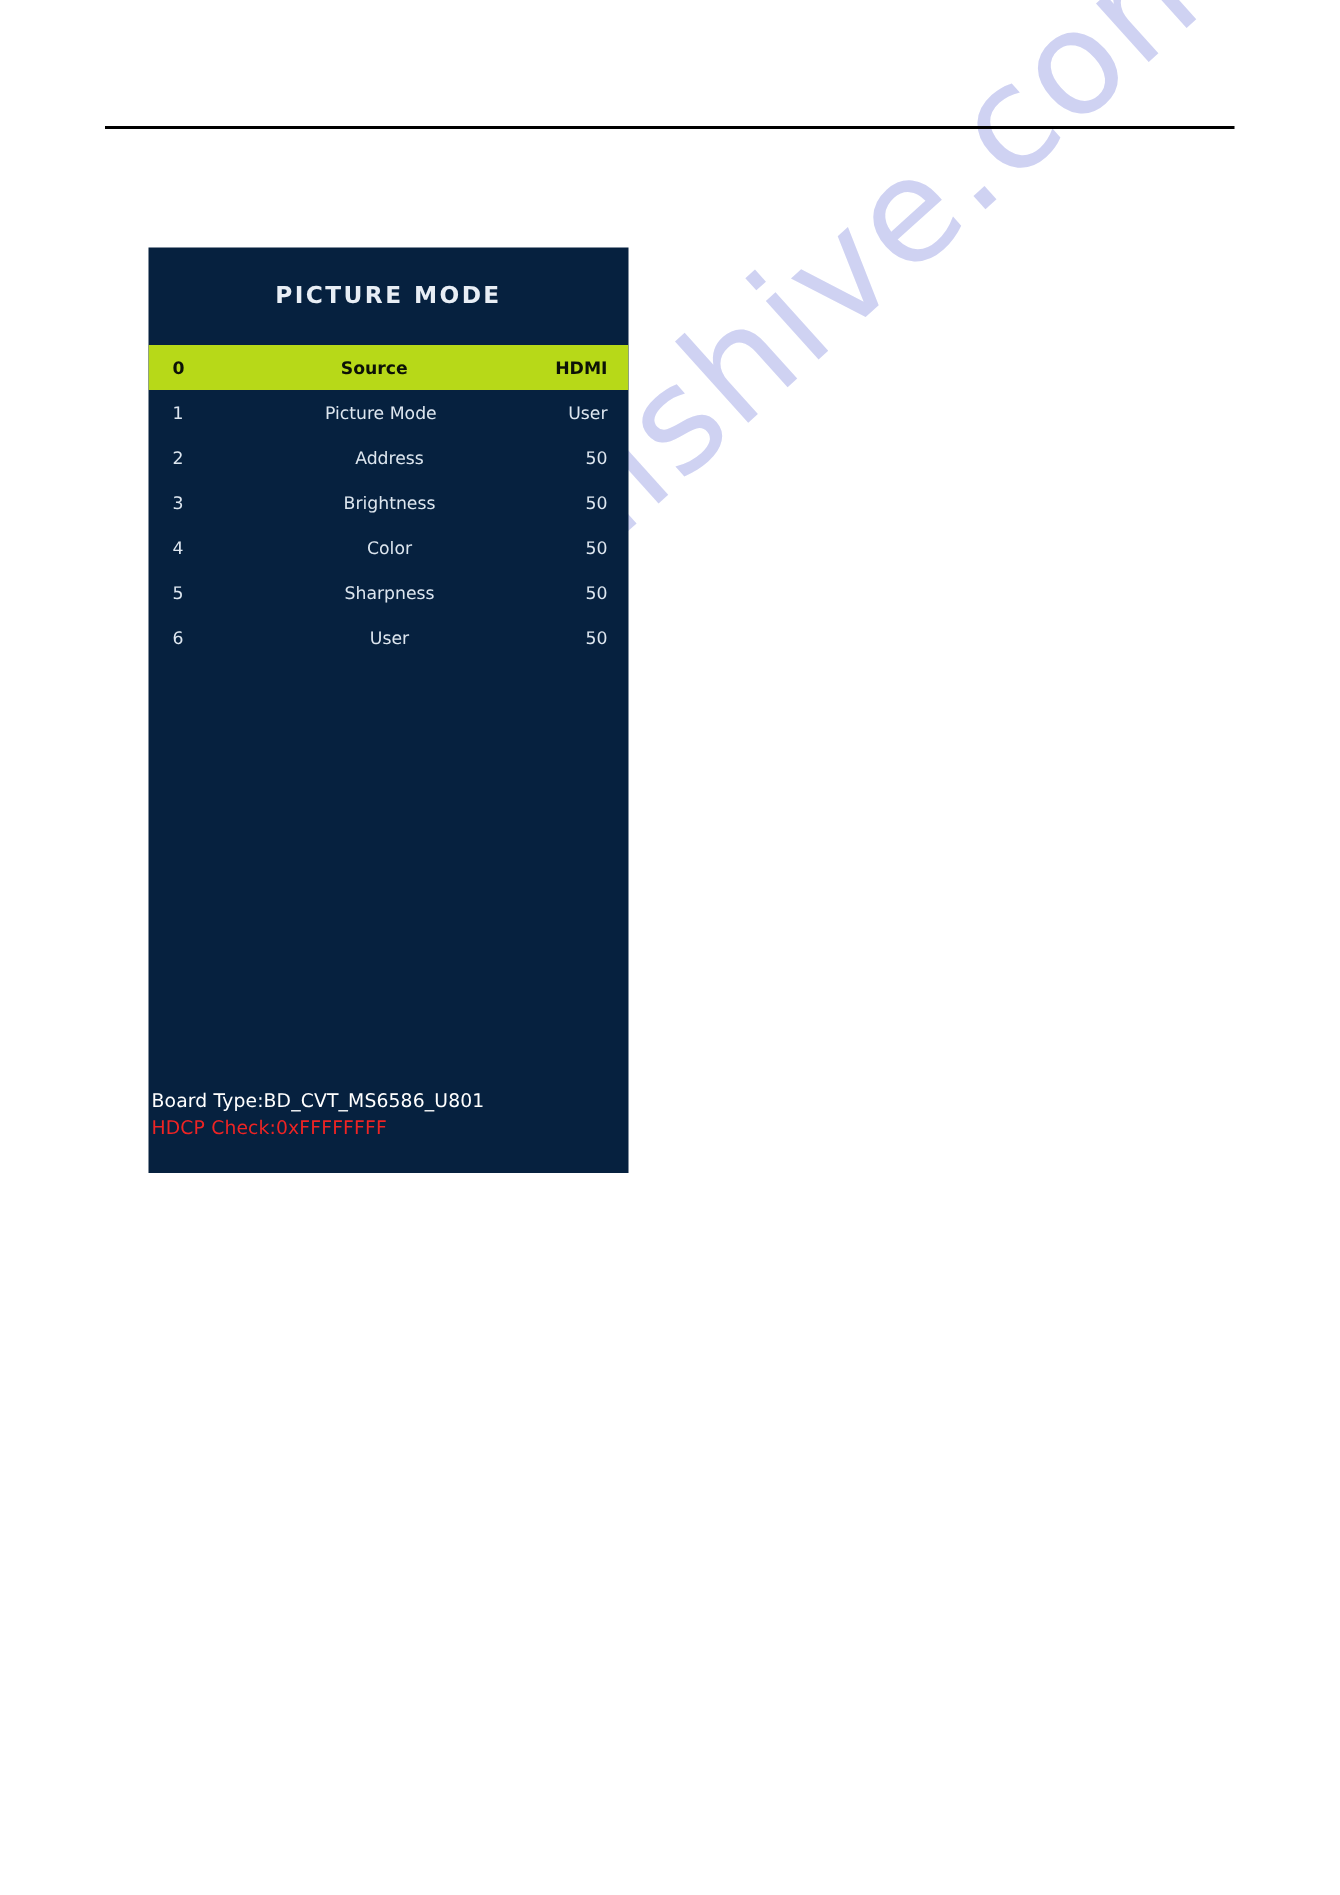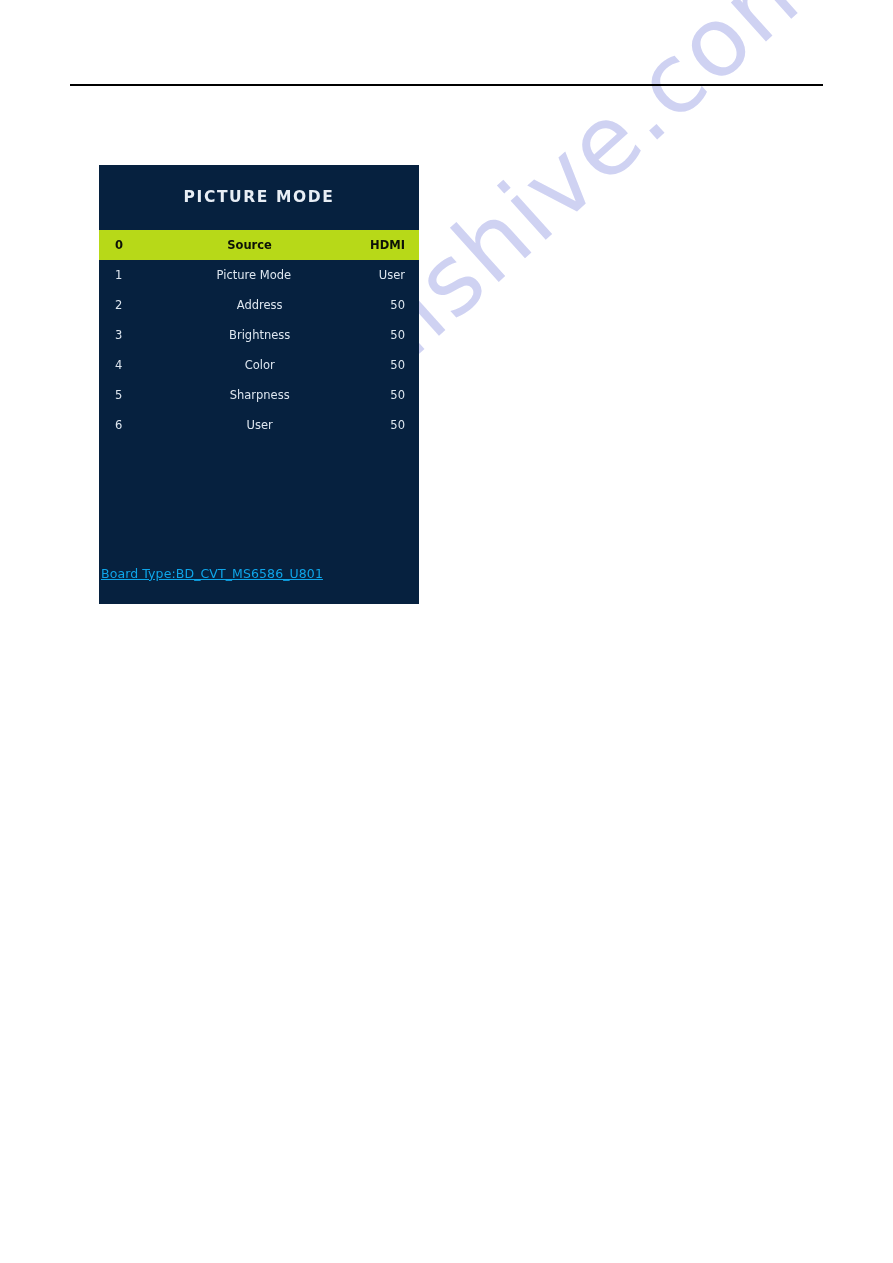--- a/index.html
+++ b/index.html
@@ -49,21 +49,21 @@
     background: #000000;
     z-index: 2;
   }
 
   
   #osd-panel {
     position: absolute;
     left: 99px;
     top: 165px;
     width: 320px;
-    height: 439px;
+    height: 617px;
     background: #06213f;
     z-index: 3;
     overflow: hidden;
   }
 
   #osd-title {
     position: absolute;
     left: 0;
     top: 0;
     width: 100%;
@@ -126,21 +126,21 @@
     padding-left: 2px;
     box-sizing: border-box;
     font-family: "DejaVu Sans", sans-serif;
     font-size: 12.5px;
     line-height: 17.5px;
     letter-spacing: 0.1px;
   }
   #osd-info .info-line {
     white-space: nowrap;
   }
-  #osd-info .info-line.light { color: #0ea5e9; text-decoration: underline; }
+  #osd-info .info-line.light { color: #ffffff; }
   #osd-info .info-line.alert { color: #ee2424; }
 </style>
 </head>
 <body>
 
 <div id="watermark-layer">
   <div id="watermark-text">manualshive.com</div>
 </div>
 
 <div id="header-rule"></div>
@@ -182,15 +182,16 @@
       </div>
       <div class="osd-row">
         <span class="row-index">6</span>
         <span class="row-label">User</span>
         <span class="row-value">50</span>
       </div>
     </div>
 
   <div id="osd-info">
       <div class="info-line light">Board Type:BD_CVT_MS6586_U801</div>
+      <div class="info-line alert">HDCP Check:0xFFFFFFFF</div>
     </div>
 
 </div>
 
 </body></html>

